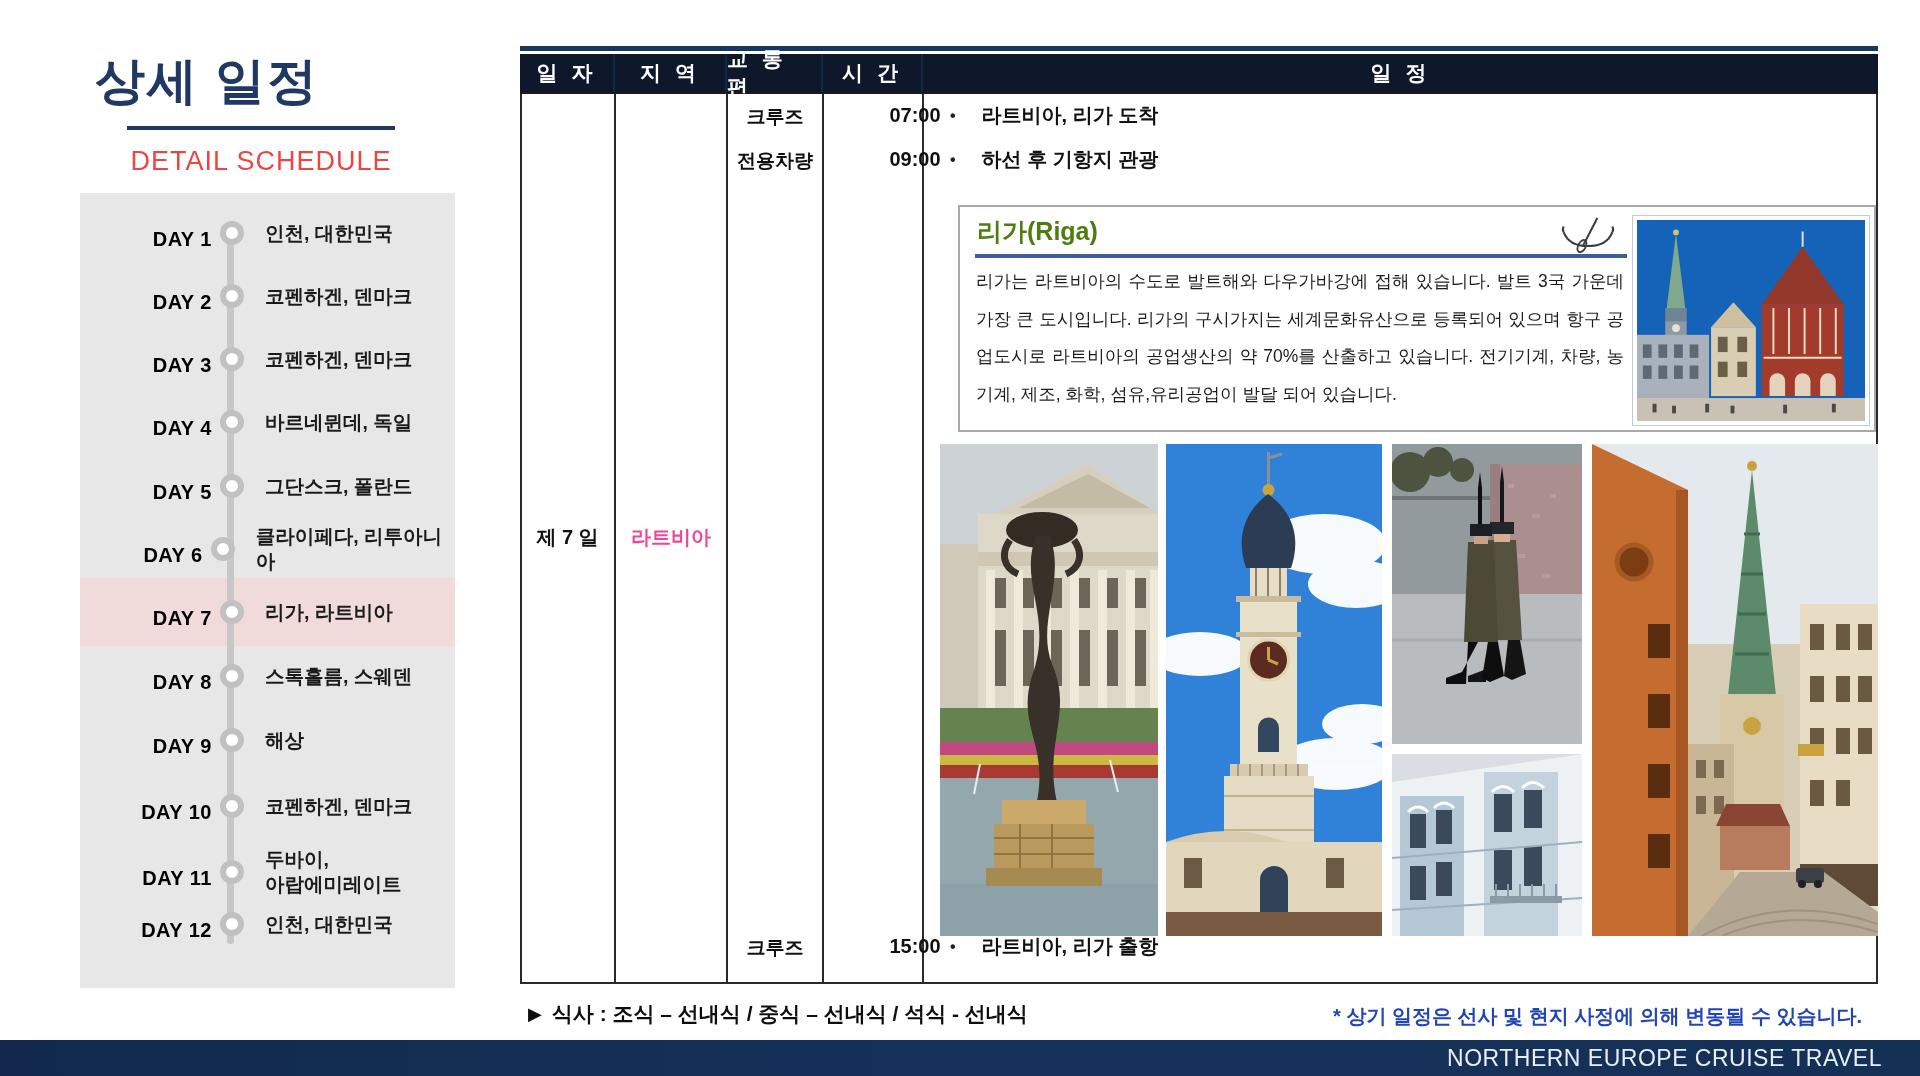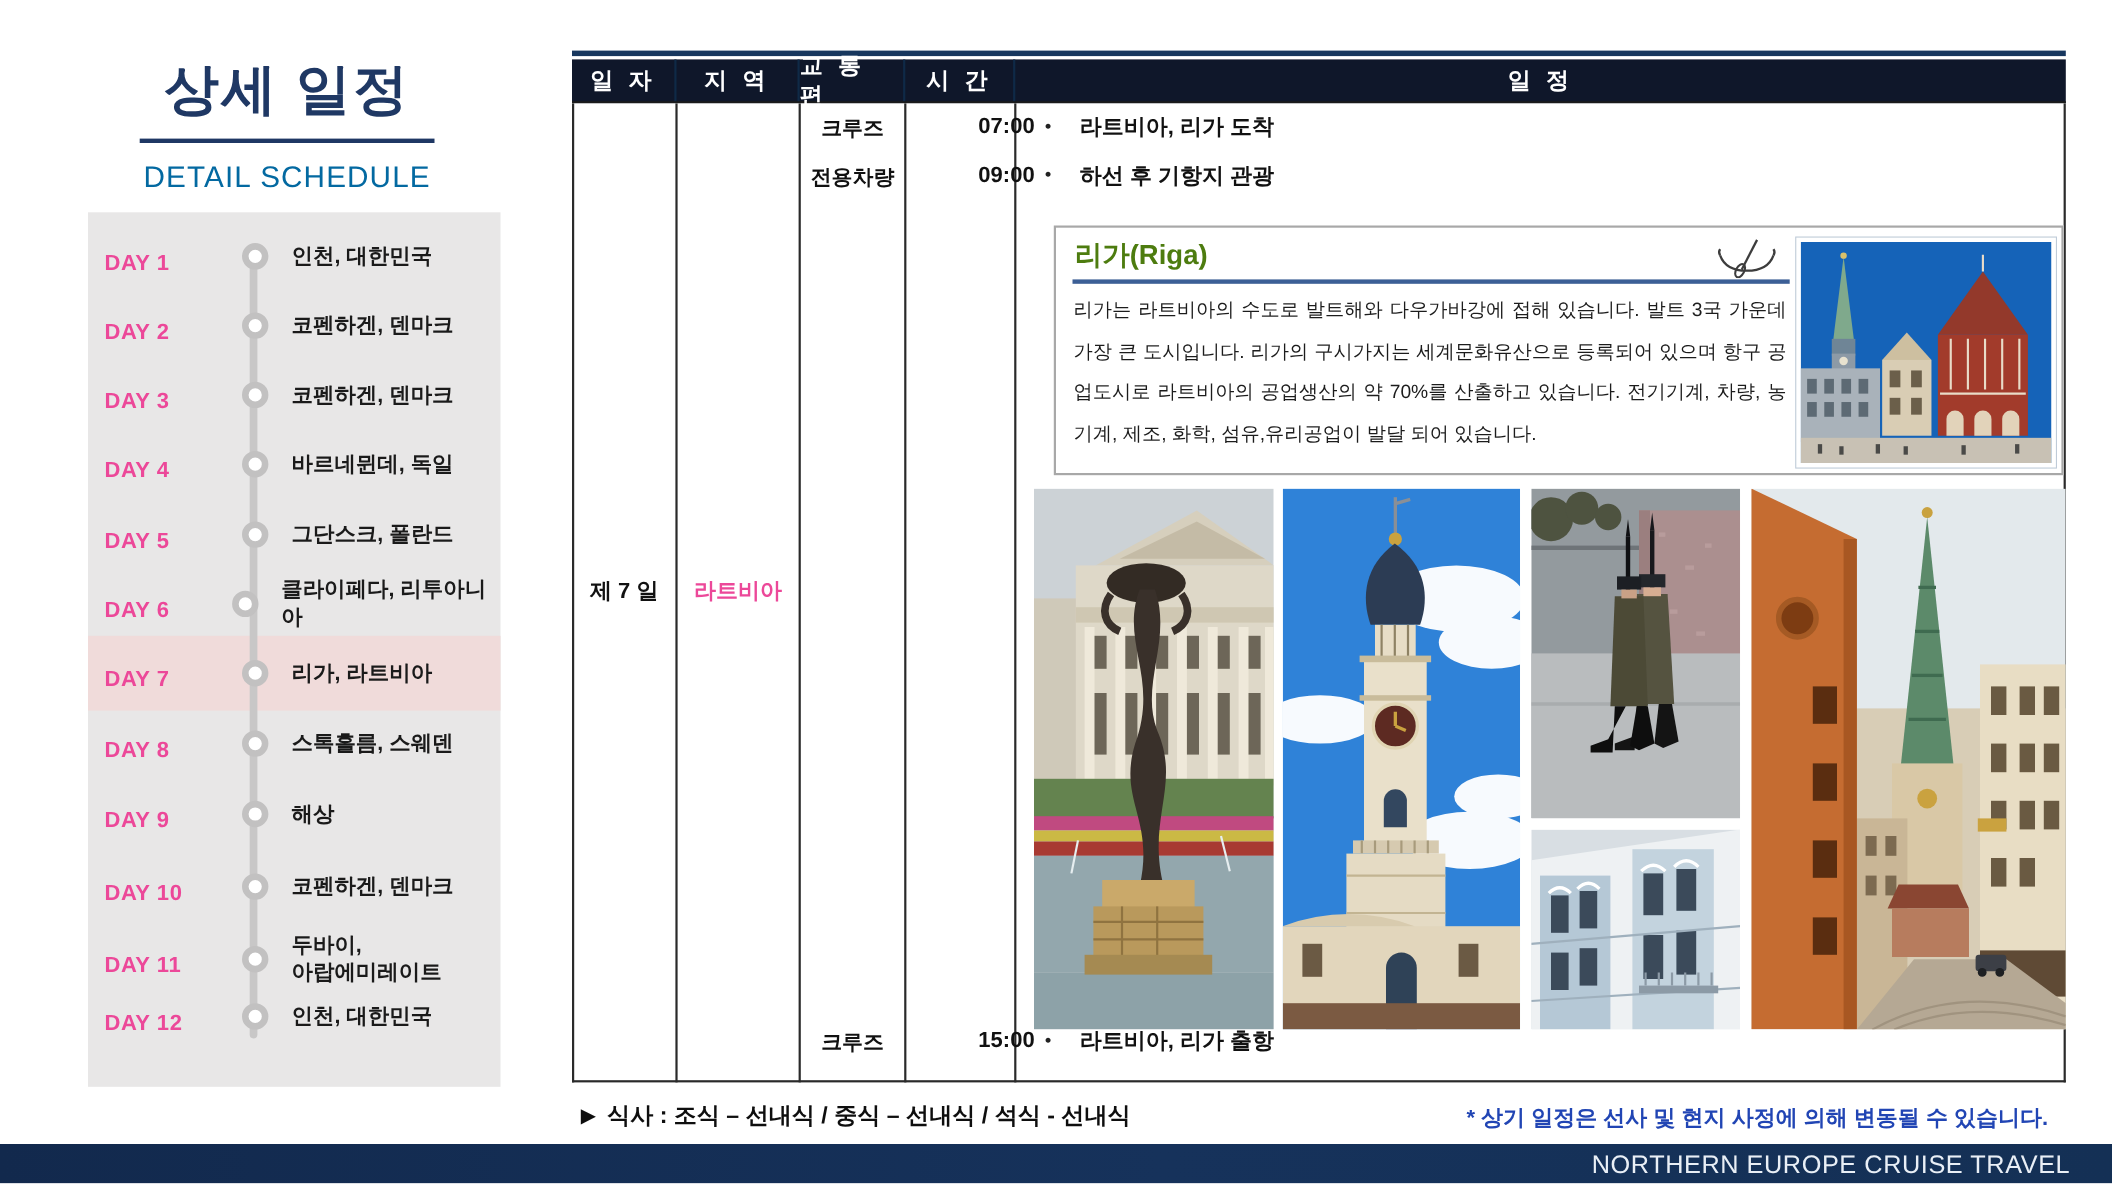--- a/index.html
+++ b/index.html
@@ -1,28 +1,28 @@
 <!DOCTYPE html>
 <html><head>
 <meta charset="utf-8">
 <style>
   html,body{margin:0;padding:0;background:#ffffff;}
   body{font-family:"Liberation Sans","DejaVu Sans",sans-serif;}
   .page{position:relative;width:1920px;height:1076px;background:#fff;overflow:hidden;}
   .abs{position:absolute;}
 
   
-  .side-title{left:95px;top:48px;width:332px;text-align:center;font-size:50px;font-weight:800;color:#1F3864;letter-spacing:2px;}
+  .side-title{left:95px;top:48px;width:332px;font-size:50px;font-weight:800;color:#1F3864;letter-spacing:2px;}
   .side-underline{left:127px;top:126px;width:268px;height:4px;background:#1F3864;}
-  .side-sub{left:95px;top:146px;width:332px;text-align:center;font-size:27px;font-weight:500;color:#0369a1;letter-spacing:1px;}
+  .side-sub{left:95px;top:146px;width:332px;text-align:center;font-size:27px;font-weight:500;color:#ef4444;letter-spacing:1px;}
   .side-panel{left:80px;top:193px;width:375px;height:795px;background:#E8E7E7;}
   .hl-band{left:80px;top:578px;width:375px;height:68px;background:#F0DBDA;}
   .tline{left:227px;top:233px;width:7px;height:711px;background:#C8C7C7;border-radius:4px;}
   .day-row{position:absolute;left:95px;width:350px;height:48px;display:flex;align-items:center;}
-  .day-label{width:117px;font-weight:bold;font-size:20px;color:#ec4899;letter-spacing:0.5px;margin-top:13px;}
+  .day-label{width:117px;text-align:right;font-weight:bold;font-size:20px;color:#000000;letter-spacing:0.5px;margin-top:13px;}
   .node{width:24px;height:24px;border-radius:50%;background:#fff;border:6px solid #C2C1C1;box-sizing:border-box;margin-left:8px;flex:none;}
   .day-loc{margin-left:21px;font-weight:bold;font-size:19.5px;color:#1a1a1a;white-space:pre-line;line-height:25px;}
 
   
   .t-topline{left:520px;top:46px;width:1358px;height:5px;background:#17375E;}
   .thead{left:520px;top:54px;width:1358px;height:40px;display:flex;background:#0f172a;border-bottom:2px solid #1b1b1b;box-sizing:border-box;}
   .th{border-right:2px solid #0F2A47;display:flex;align-items:center;justify-content:center;color:#fff;font-weight:bold;font-size:21px;letter-spacing:4px;box-sizing:border-box;}
   .th.last{flex:1;border-right:none;}
   .tbody{left:520px;top:94px;width:1358px;height:890px;border-left:2px solid #2a2a2a;border-right:2px solid #2a2a2a;border-bottom:2px solid #2a2a2a;box-sizing:border-box;background:#fff;}
   .vline{position:absolute;top:94px;height:890px;width:2px;background:#2a2a2a;}

